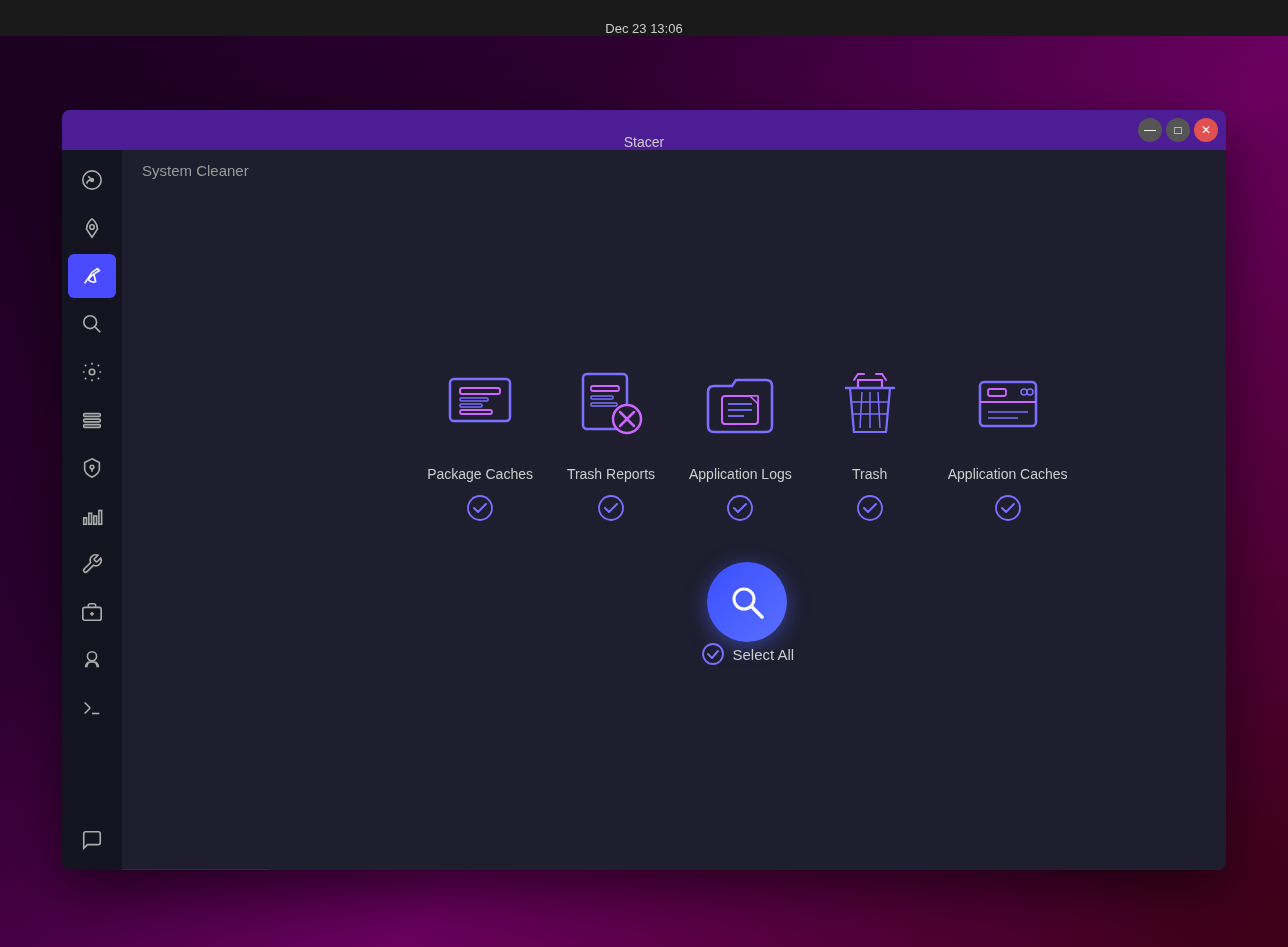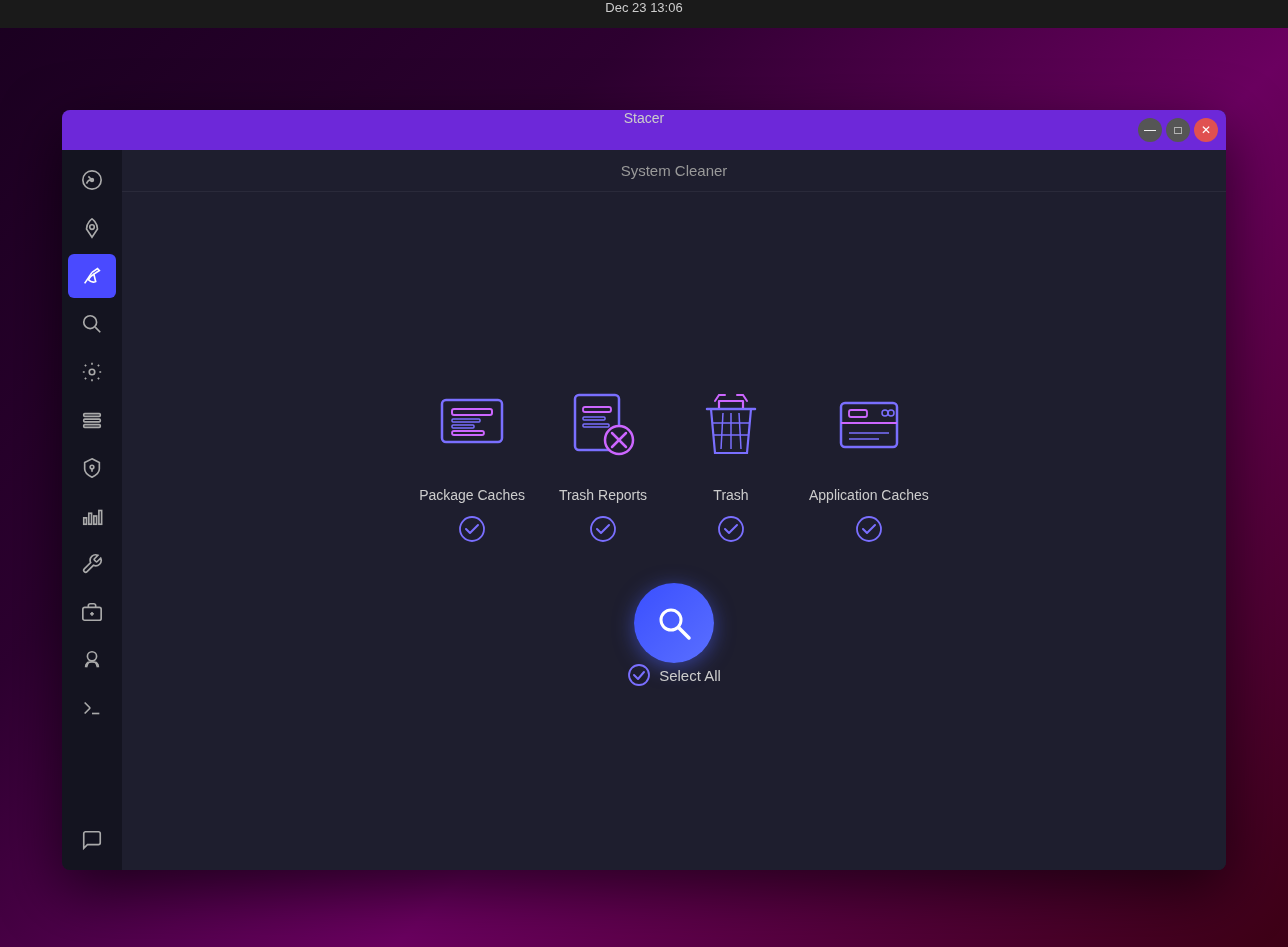--- a/index.html
+++ b/index.html
@@ -8,24 +8,24 @@
       height: 947px;
       background: linear-gradient(135deg, #1a0020 0%, #2d0030 30%, #6b0060 60%, #3d0015 100%);
       font-family: 'Segoe UI', Arial, sans-serif;
       overflow: hidden;
       position: relative;
     }
 
     
     .top-bar {
       width: 100%;
-      height: 28px;
+      height: 36px;
       background: #1a1a1a;
       display: flex;
-      align-items: flex-start;
+      align-items: flex-end;
       justify-content: center;
       color: #ccc;
       font-size: 13px;
     }
 
     
     .window {
       position: absolute;
       top: 110px;
       left: 62px;
@@ -33,23 +33,23 @@
       height: 760px;
       background: #1e1e2e;
       border-radius: 8px;
       overflow: hidden;
       box-shadow: 0 20px 60px rgba(0,0,0,0.6);
     }
 
     
     .title-bar {
       height: 40px;
-      background: #6d28d9;
-      display: flex;
-      align-items: flex-start;
+      background: #4c1d95;
+      display: flex;
+      align-items: flex-end;
       justify-content: center;
       position: relative;
     }
     .title-bar-title {
       color: #ccc;
       font-size: 14px;
     }
     .window-controls {
       position: absolute;
       right: 8px;
@@ -108,21 +108,21 @@
     }
     .sidebar-bottom {
       margin-top: auto;
     }
 
     
     .main-content {
       flex: 1;
       background: #1e1e2e;
       display: flex;
-      flex-direction: column;
+      flex-direction: row;
     }
 
     
     .section-header {
       padding: 12px 20px;
       color: #999;
       font-size: 15px;
       text-align: center;
       border-bottom: 1px solid #2a2a3a;
     }
@@ -388,20 +388,40 @@
                 <line x1="63" y1="48" x2="49" y2="62" stroke="#cc66ff" stroke-width="2.5" stroke-linecap="round"></line>
               </svg>
             </div>
             <span class="clean-label">Trash Reports</span>
             <svg class="check-circle" viewBox="0 0 28 28" fill="none">
               <circle cx="14" cy="14" r="12" stroke="#7a6fff" stroke-width="1.8"></circle>
               <polyline points="8,14 12,18 20,10" stroke="#7a6fff" stroke-width="2" stroke-linecap="round" stroke-linejoin="round"></polyline>
             </svg>
           </div>
 
+          <div class="clean-item">
+            <div class="clean-icon-wrapper">
+              <svg viewBox="0 0 80 80" width="80" height="80" fill="none">
+
+                <path d="M8 28 Q8 22 14 22 L32 22 L36 16 L66 16 Q72 16 72 22 L72 62 Q72 68 66 68 L14 68 Q8 68 8 62 Z" stroke="#7a6fff" stroke-width="2.5"></path>
+
+                <rect x="22" y="32" width="36" height="28" rx="3" stroke="#cc66ff" stroke-width="2"></rect>
+                <line x1="28" y1="40" x2="52" y2="40" stroke="#7a6fff" stroke-width="1.8"></line>
+                <line x1="28" y1="46" x2="52" y2="46" stroke="#7a6fff" stroke-width="1.8"></line>
+                <line x1="28" y1="52" x2="44" y2="52" stroke="#7a6fff" stroke-width="1.8"></line>
+
+                <path d="M50 32 L58 32 L58 40 Z" fill="#1e1e2e" stroke="#cc66ff" stroke-width="1.5"></path>
+              </svg>
+            </div>
+            <span class="clean-label">Application Logs</span>
+            <svg class="check-circle" viewBox="0 0 28 28" fill="none">
+              <circle cx="14" cy="14" r="12" stroke="#7a6fff" stroke-width="1.8"></circle>
+              <polyline points="8,14 12,18 20,10" stroke="#7a6fff" stroke-width="2" stroke-linecap="round" stroke-linejoin="round"></polyline>
+            </svg>
+          </div>
 
           <div class="clean-item">
             <div class="clean-icon-wrapper">
               <svg viewBox="0 0 80 80" width="80" height="80" fill="none">
 
                 <path d="M16 24 L64 24" stroke="#7a6fff" stroke-width="2.5" stroke-linecap="round"></path>
                 <path d="M28 24 L28 16 L52 16 L52 24" stroke="#cc66ff" stroke-width="2.2" stroke-linecap="round" stroke-linejoin="round"></path>
 
                 <path d="M24 16 L28 10 L34 10" stroke="#cc66ff" stroke-width="2" stroke-linecap="round"></path>
                 <path d="M56 16 L52 10 L46 10" stroke="#cc66ff" stroke-width="2" stroke-linecap="round"></path>

